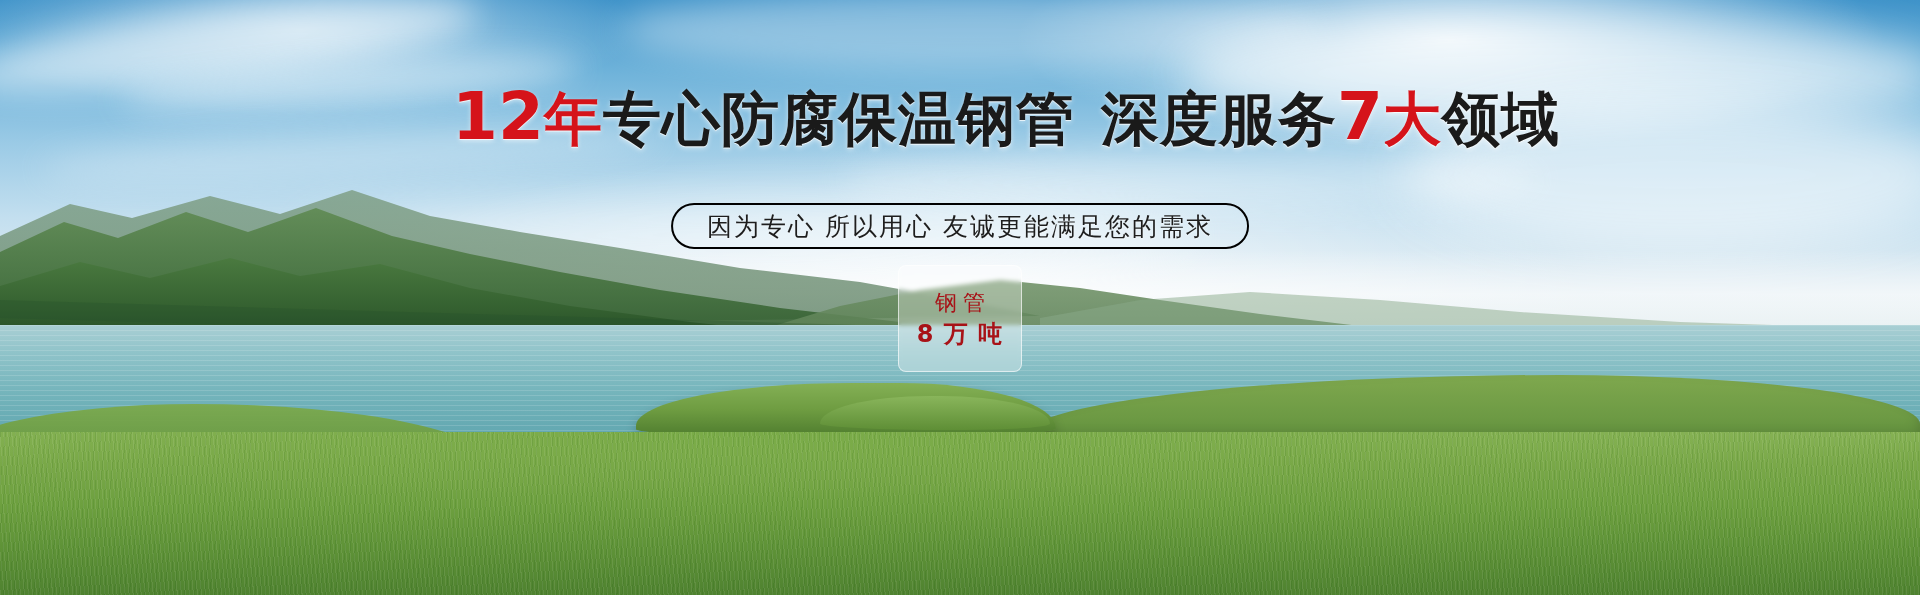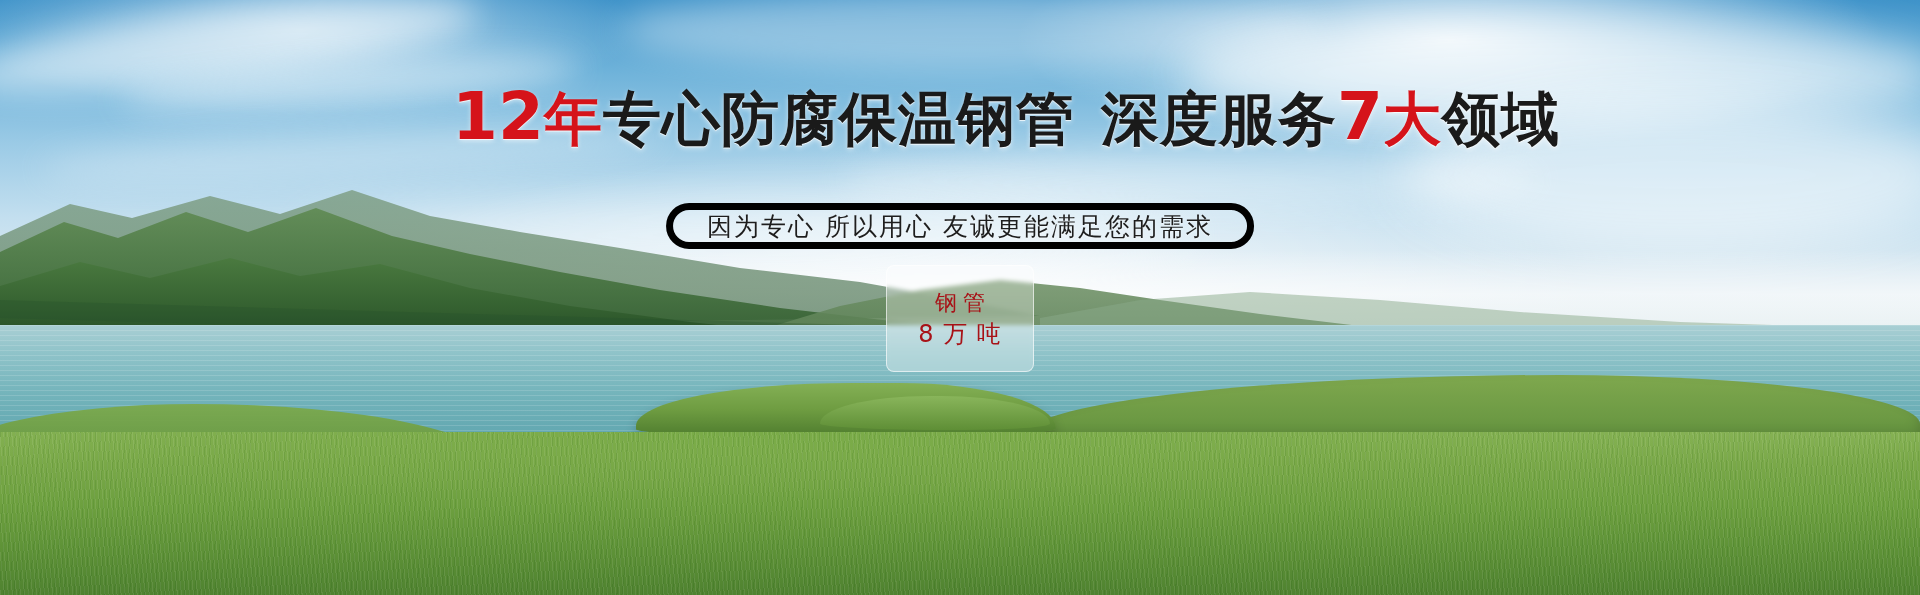--- a/index.html
+++ b/index.html
@@ -139,41 +139,41 @@
   .hl-red { color:#d5131a; }
   .hl-dark { color:#1a1a1a; }
   .hl-gap { display:inline-block; width:26px; }
 
   .subpill {
     position:absolute;
     top:203px; left:50%;
     transform:translateX(-50%);
     height:46px;
     padding:0 34px;
-    border:7px solid #000000;
+    border:2px solid #000000;
     border-radius:24px;
     display:flex; align-items:center; justify-content:center;
     font-size:25px;
     color:#1e1e1e;
     letter-spacing:2px;
     white-space:nowrap;
     font-family:"DejaVu Sans","Liberation Sans",sans-serif;
     text-shadow:0 1px 2px rgba(255,255,255,.6);
   }
 
   
   .cards {
     position:absolute;
     top:265px; left:50%;
     transform:translateX(-50%);
     display:flex;
     gap:10px;
   }
   .card {
-    width:148px;
+    width:124px;
     height:107px;
     background:rgba(255,255,255,.30);
     border:1px solid rgba(255,255,255,.62);
     border-radius:8px;
     backdrop-filter:blur(2px);
     display:flex;
     flex-direction:column;
     align-items:center;
     justify-content:center;
     gap:0;
@@ -184,20 +184,21 @@
     letter-spacing:6px;
     text-indent:6px;
     font-family:"DejaVu Sans","Liberation Sans",sans-serif;
   }
   .card-value {
     font-size:24px;
     color:#a81217;
     letter-spacing:1px;
     font-family:"DejaVu Sans","Liberation Sans",sans-serif;
     white-space:nowrap;
+    font-weight:bold;
   }
   .card-value sup { font-size:14px; vertical-align:super; }
 </style>
 </head>
 <body>
 
 <div id="banner">
 
   <div class="sky"></div>
   <div class="cloud c1"></div>

